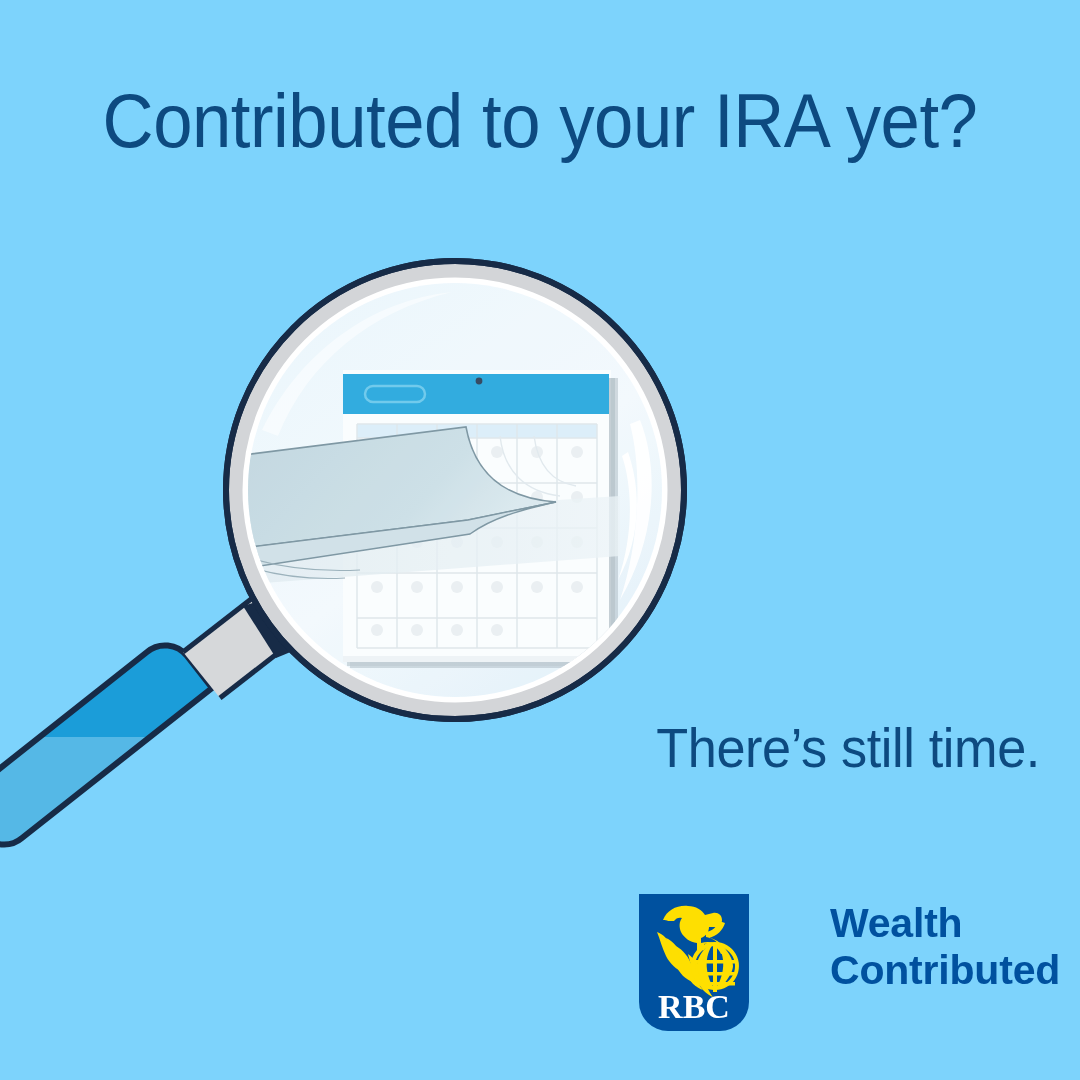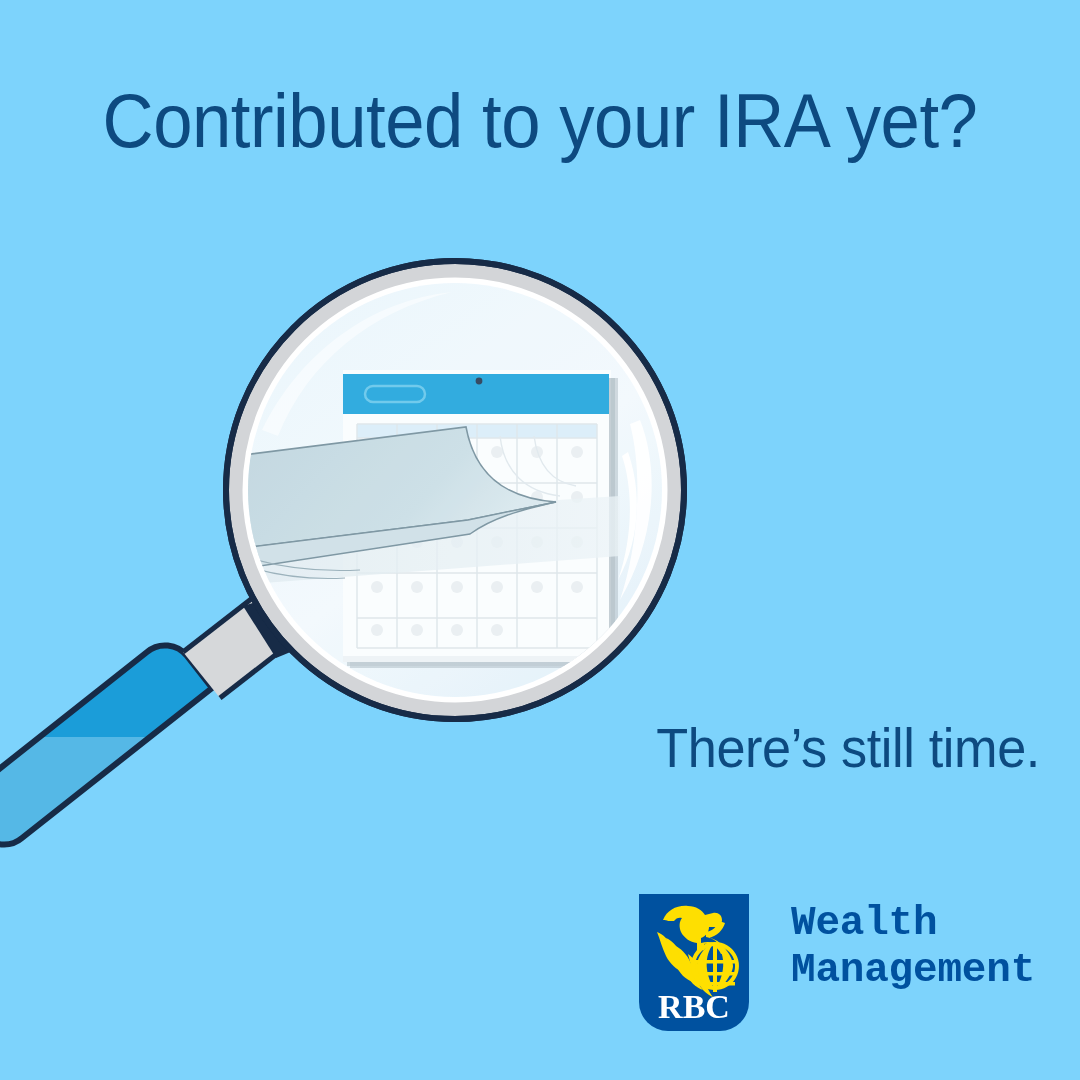--- a/index.html
+++ b/index.html
@@ -74,26 +74,27 @@
     gap: 42px;
   }
   .shield-wrap {
     width: 110px;
     height: 99px;
     flex: 0 0 auto;
     text-decoration: underline;
   }
   .logo-words {
     color: #00519f;
-    font-family: Liberation Mono, monospace;
+    font-family: Liberation Sans, sans-serif;
     font-weight: bold;
     font-size: 41px;
     line-height: 47px;
     letter-spacing: -0.2px;
     padding-top: 6px;
+    margin-left: 39px;
   }
   .logo-words div { white-space: nowrap; }
 </style>
 </head>
 <body>
 
 <div id="ad">
 
   <div class="headline">Contributed to your IRA yet?</div>
 
@@ -279,17 +280,17 @@
           <path d="M56,66 h40 v3.5 h-40 Z M56,78 h40 v3.5 h-40 Z M56,88 h40 v3.5 h-40 Z"></path>
           <path d="M74,50 h4 v48 h-4 Z"></path>
           <path d="M76,48 C66,58 64,78 76,96 C70,96 58,80 58,72 C58,62 68,50 76,48 Z"></path>
           <path d="M76,48 C86,58 88,78 76,96 C82,96 94,80 94,72 C94,62 84,50 76,48 Z"></path>
         </g>
         <text x="55" y="124" text-anchor="middle" fill="#ffffff" font-family="'Liberation Serif', serif" font-weight="bold" font-size="34" letter-spacing="0">RBC</text>
       </svg>
     </div>
     <div class="logo-words">
       <div>Wealth</div>
-      <div>Management</div>
+      <div>Contributed</div>
     </div>
   </div>
 
 </div>
 
 </body></html>

